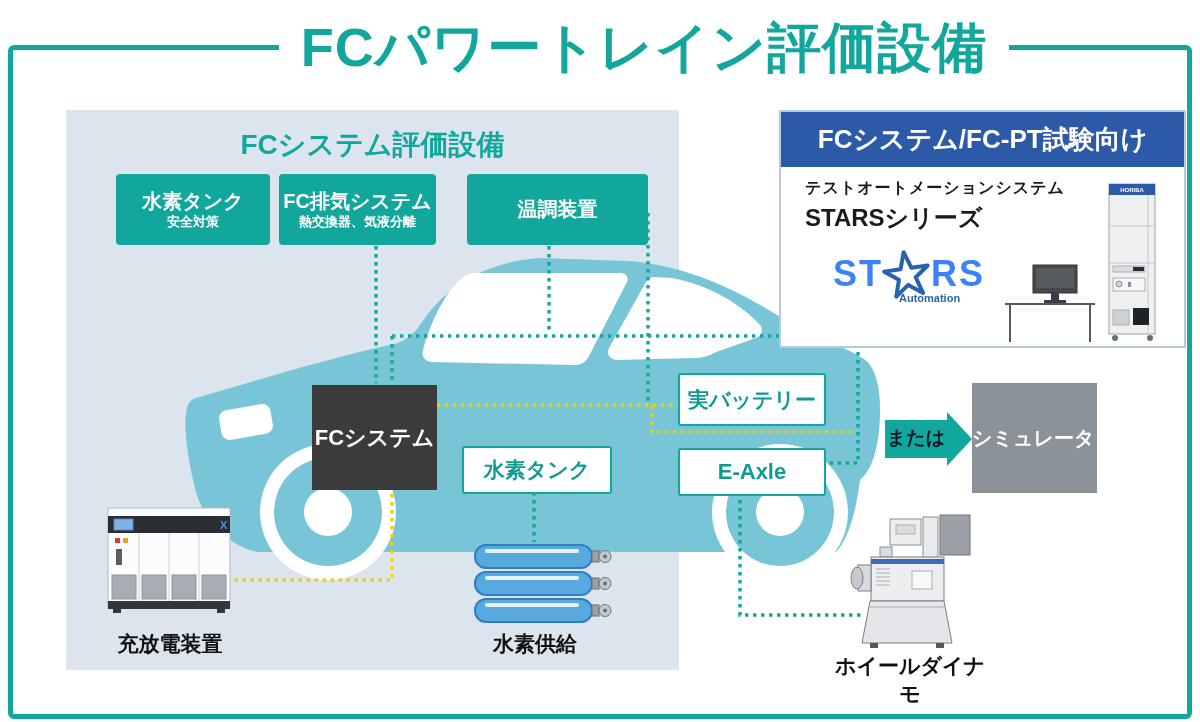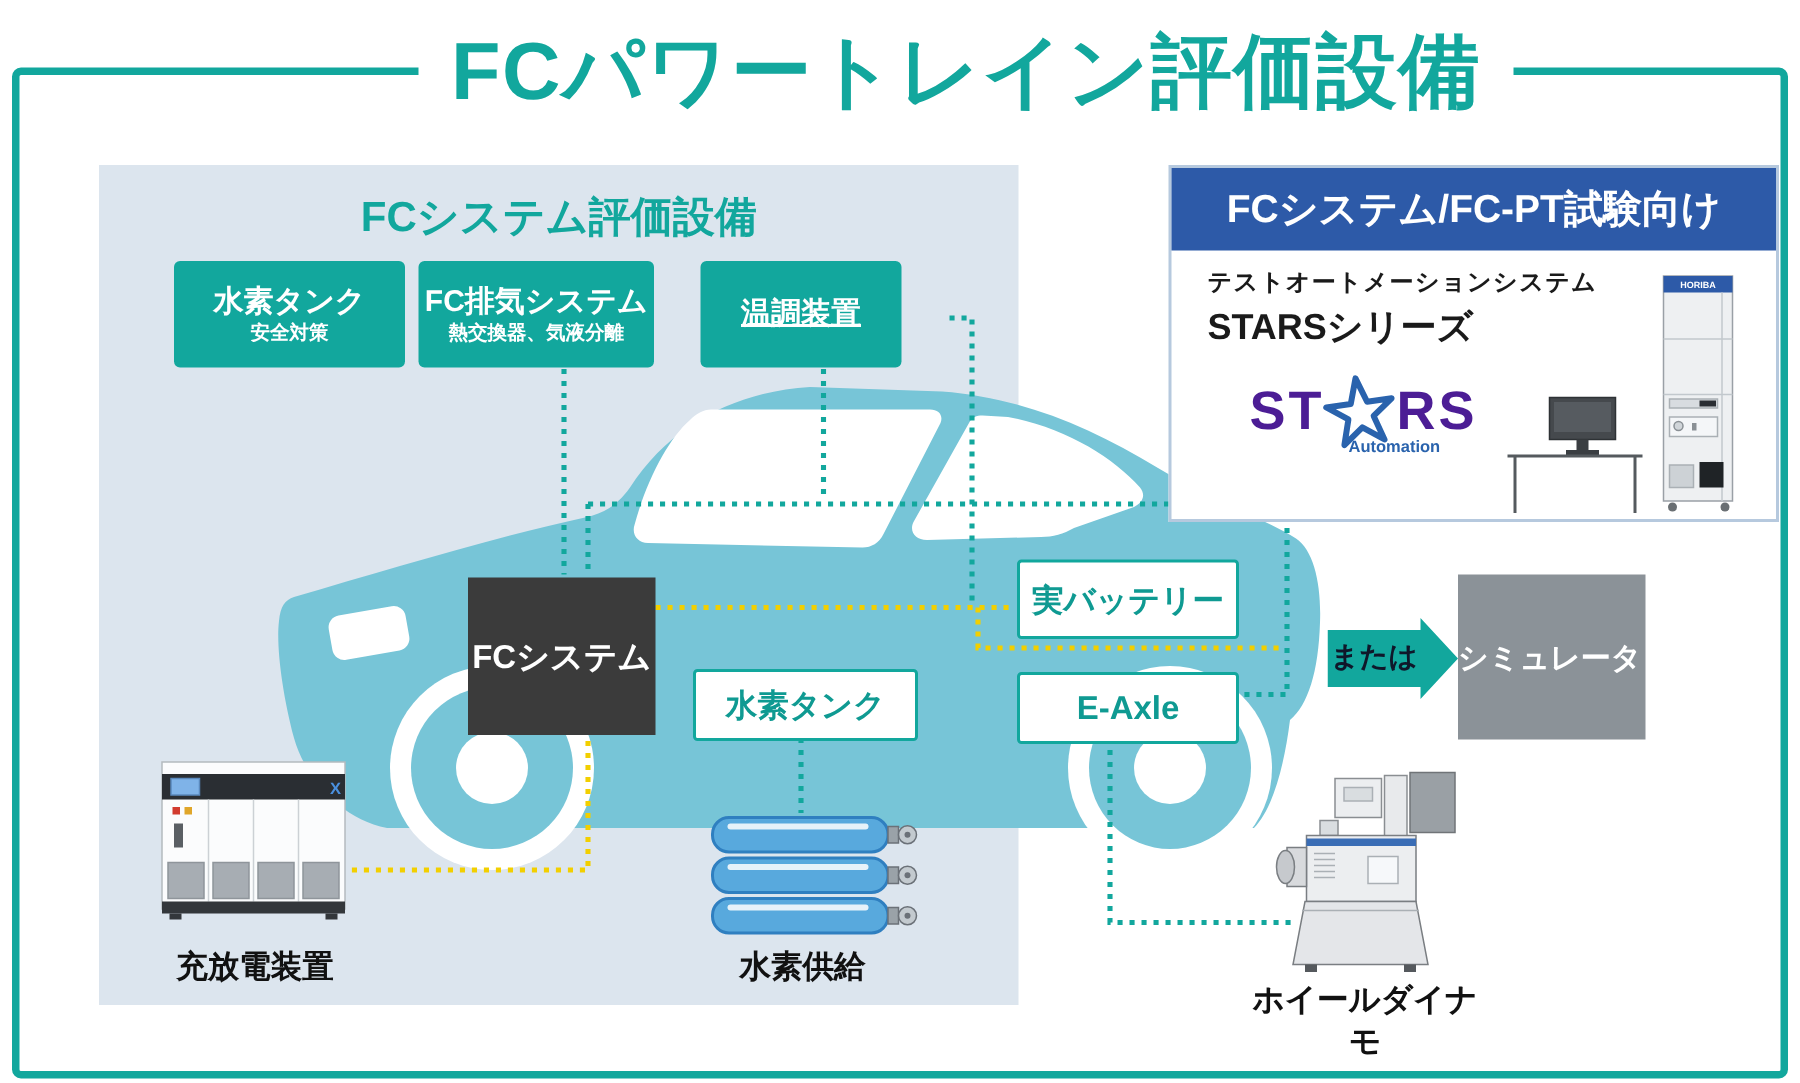--- a/index.html
+++ b/index.html
@@ -24,21 +24,21 @@
          font-size:22px;font-weight:800;}
   .simbox{background:#8b9298;color:#fff;display:flex;align-items:center;justify-content:flex-start;
           font-size:20px;font-weight:800;}
   .or-label{color:#0f172a;font-size:19px;font-weight:800;}
   
   .stars-panel{left:743px;top:110px;width:407px;height:238px;background:#fff;border:2px solid #b6c9de;box-sizing:border-box;margin-left:36px;}
   .stars-header{position:absolute;left:0;top:0;width:100%;height:55px;background:#2d5aa8;color:#fff;
                 display:flex;align-items:center;justify-content:center;font-size:26px;font-weight:800;}
   .stars-sub{position:absolute;left:24px;top:66px;font-size:16px;font-weight:800;color:#1a1a1a;letter-spacing:1px;}
   .stars-series{position:absolute;left:24px;top:90px;font-size:24px;font-weight:800;color:#1a1a1a;}
-  .stars-logo{position:absolute;left:52px;top:136px;display:flex;align-items:center;color:#4c1d95;font-weight:800;}
+  .stars-logo{position:absolute;left:52px;top:136px;display:flex;align-items:center;color:#3b82f6;font-weight:800;}
   .stars-logo .lg{font-size:36px;letter-spacing:2px;}
   .stars-logo-sub{position:absolute;left:118px;top:180px;font-size:11px;font-weight:600;color:#2a63ad;}
   
   .blabel{font-size:20px;font-weight:800;color:#111;}
 </style>
 </head>
 <body>
 
 <div class="stage">
 
@@ -97,21 +97,21 @@
   <div class="abs panel-title">FCシステム評価設備</div>
 
   <div class="abs tealbox" style="left:116px;top:174px;width:154px;height:71px;">
     <div class="t1">水素タンク</div>
     <div class="t2">安全対策</div>
   </div>
   <div class="abs tealbox" style="left:279px;top:174px;width:157px;height:71px;">
     <div class="t1">FC排気システム</div>
     <div class="t2">熱交換器、気液分離</div>
   </div>
-  <div class="abs tealbox" style="left:467px;top:174px;width:134px;height:71px;text-decoration:underline;">
+  <div class="abs tealbox" style="left:467px;top:174px;width:181px;height:71px;">
     <div class="t1">温調装置</div>
   </div>
 
   <div class="abs fcbox" style="left:312px;top:385px;width:125px;height:105px;">
     <span>FCシステム</span>
   </div>
 
   <div class="abs whitebox" style="left:462px;top:446px;width:146px;height:44px;font-size:21px;">
     <span>水素タンク</span>
   </div>

